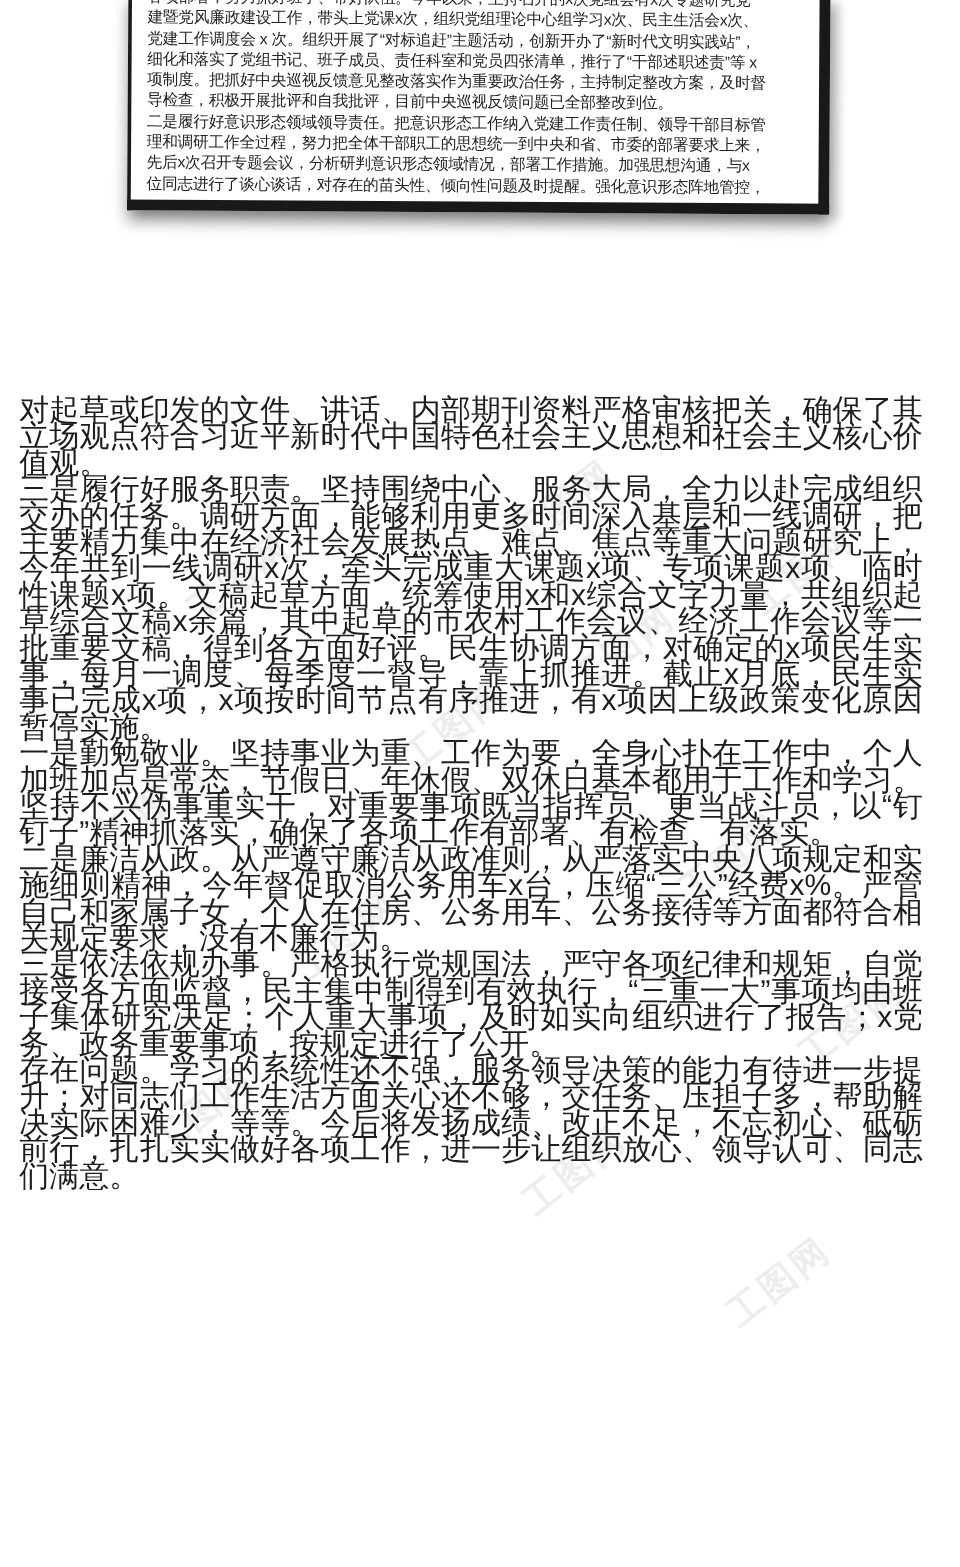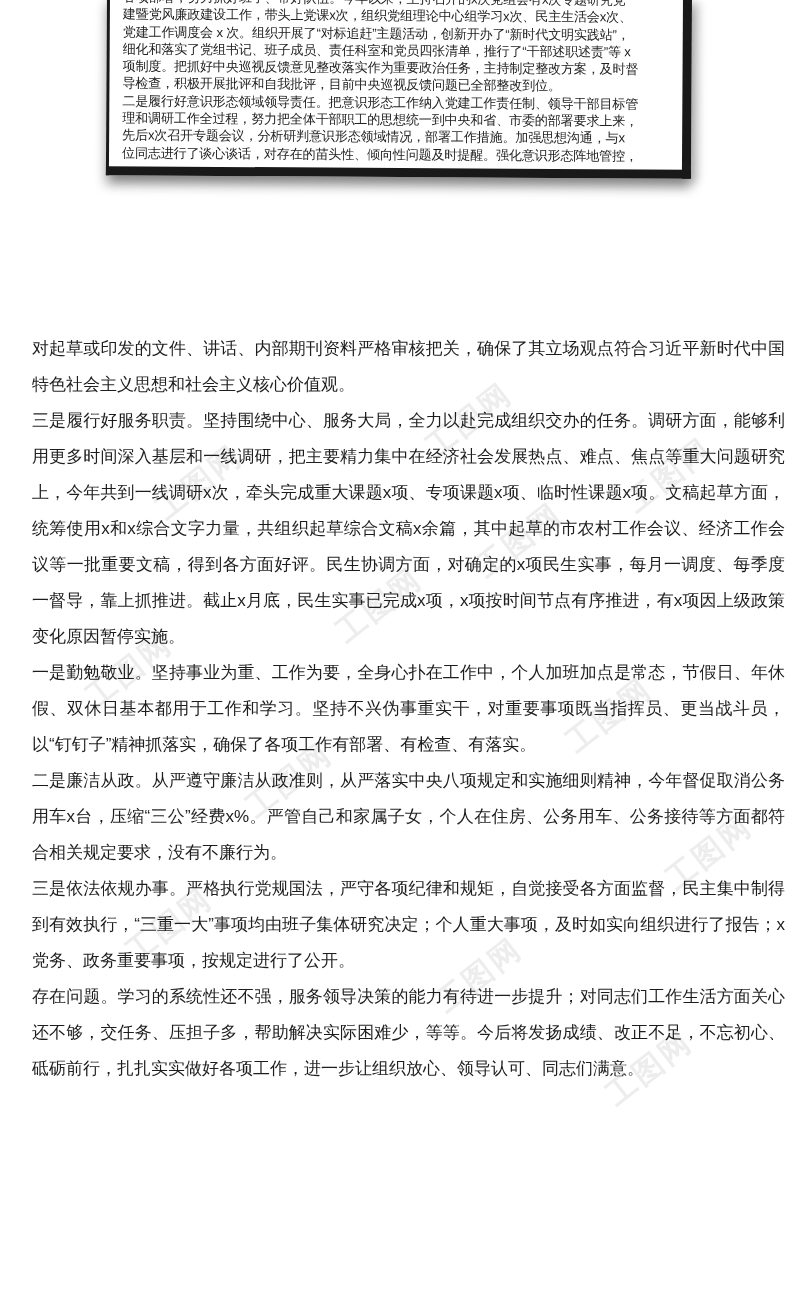--- a/index.html
+++ b/index.html
@@ -47,26 +47,26 @@
     font-size: 30px;
     letter-spacing: 3px;
     font-weight: bold;
     color: #ededed;
     white-space: nowrap;
   }
 
   
   .doc-body {
     position: absolute;
-    left: 32px;
+    left: 16px;
     top: 331px;
     width: 753px;
     color: #1d1d1d;
-    font-size: 17px;
-    line-height: 36px;
+    font-size: 25px;
+    line-height: 22px;
     text-align: justify;
     z-index: 2;
   }
   .doc-body p { margin: 0; padding: 0; }
 </style>
 </head>
 <body>
 
 <div class="page">
 

